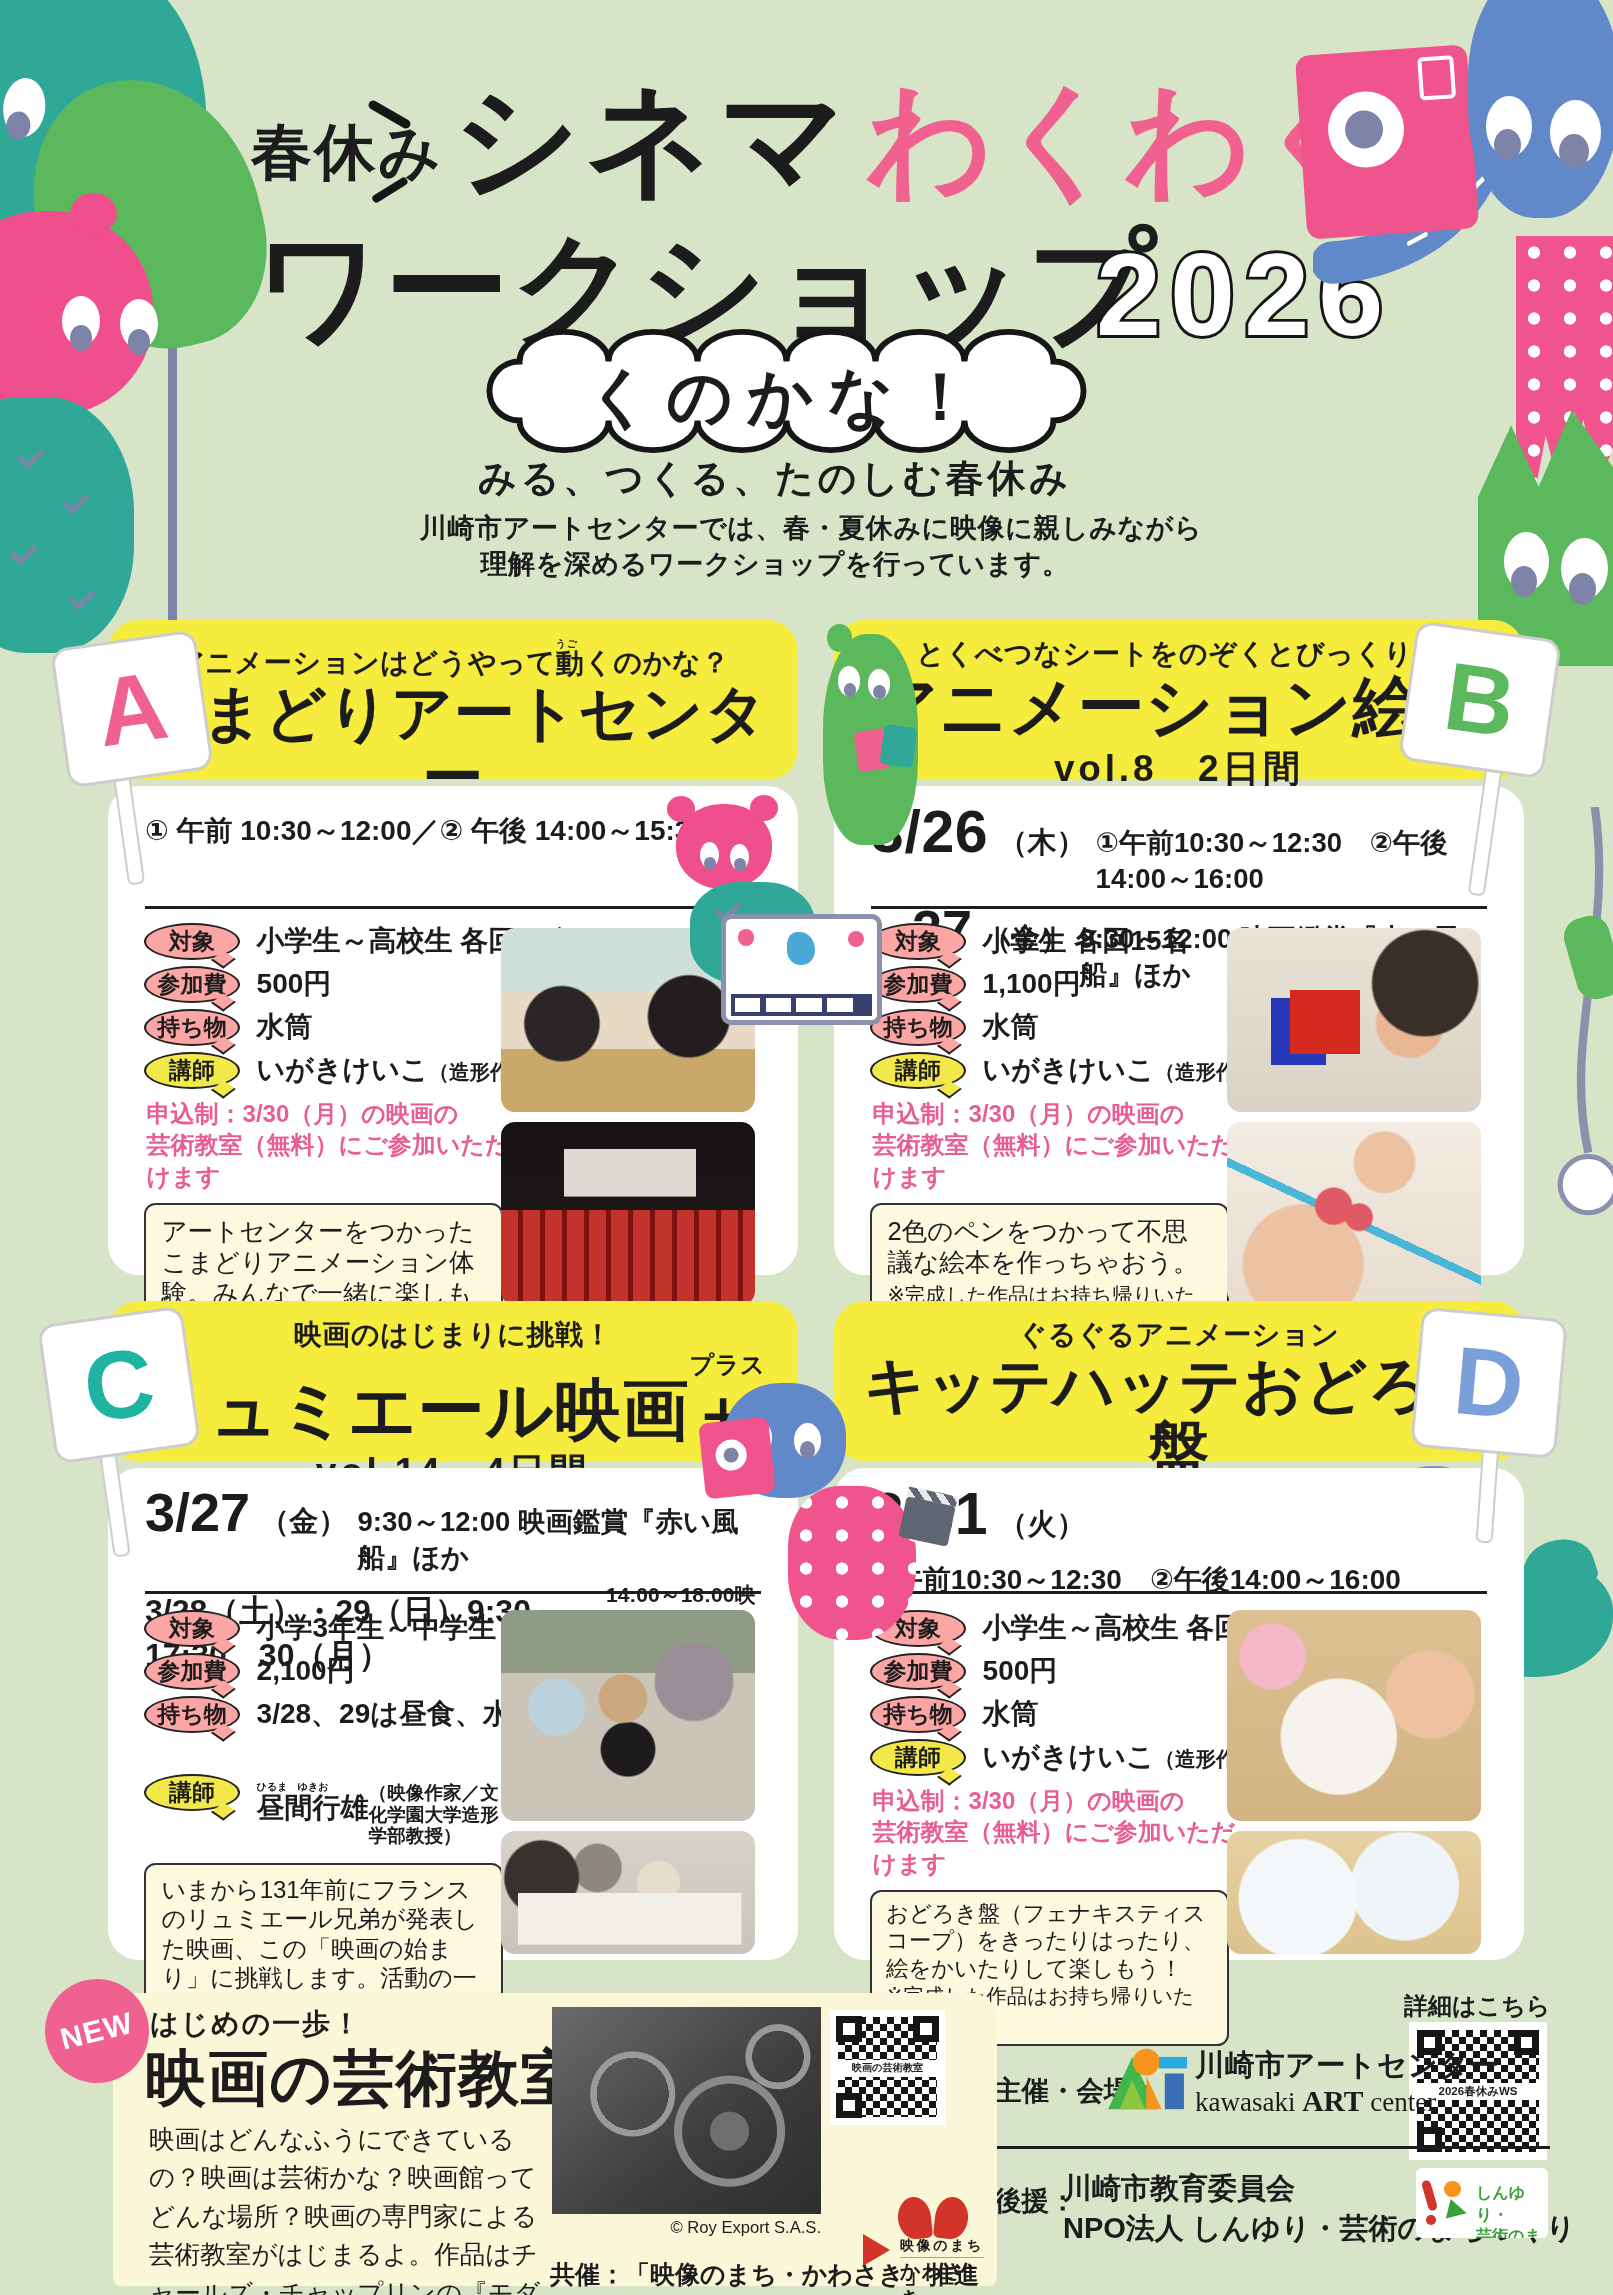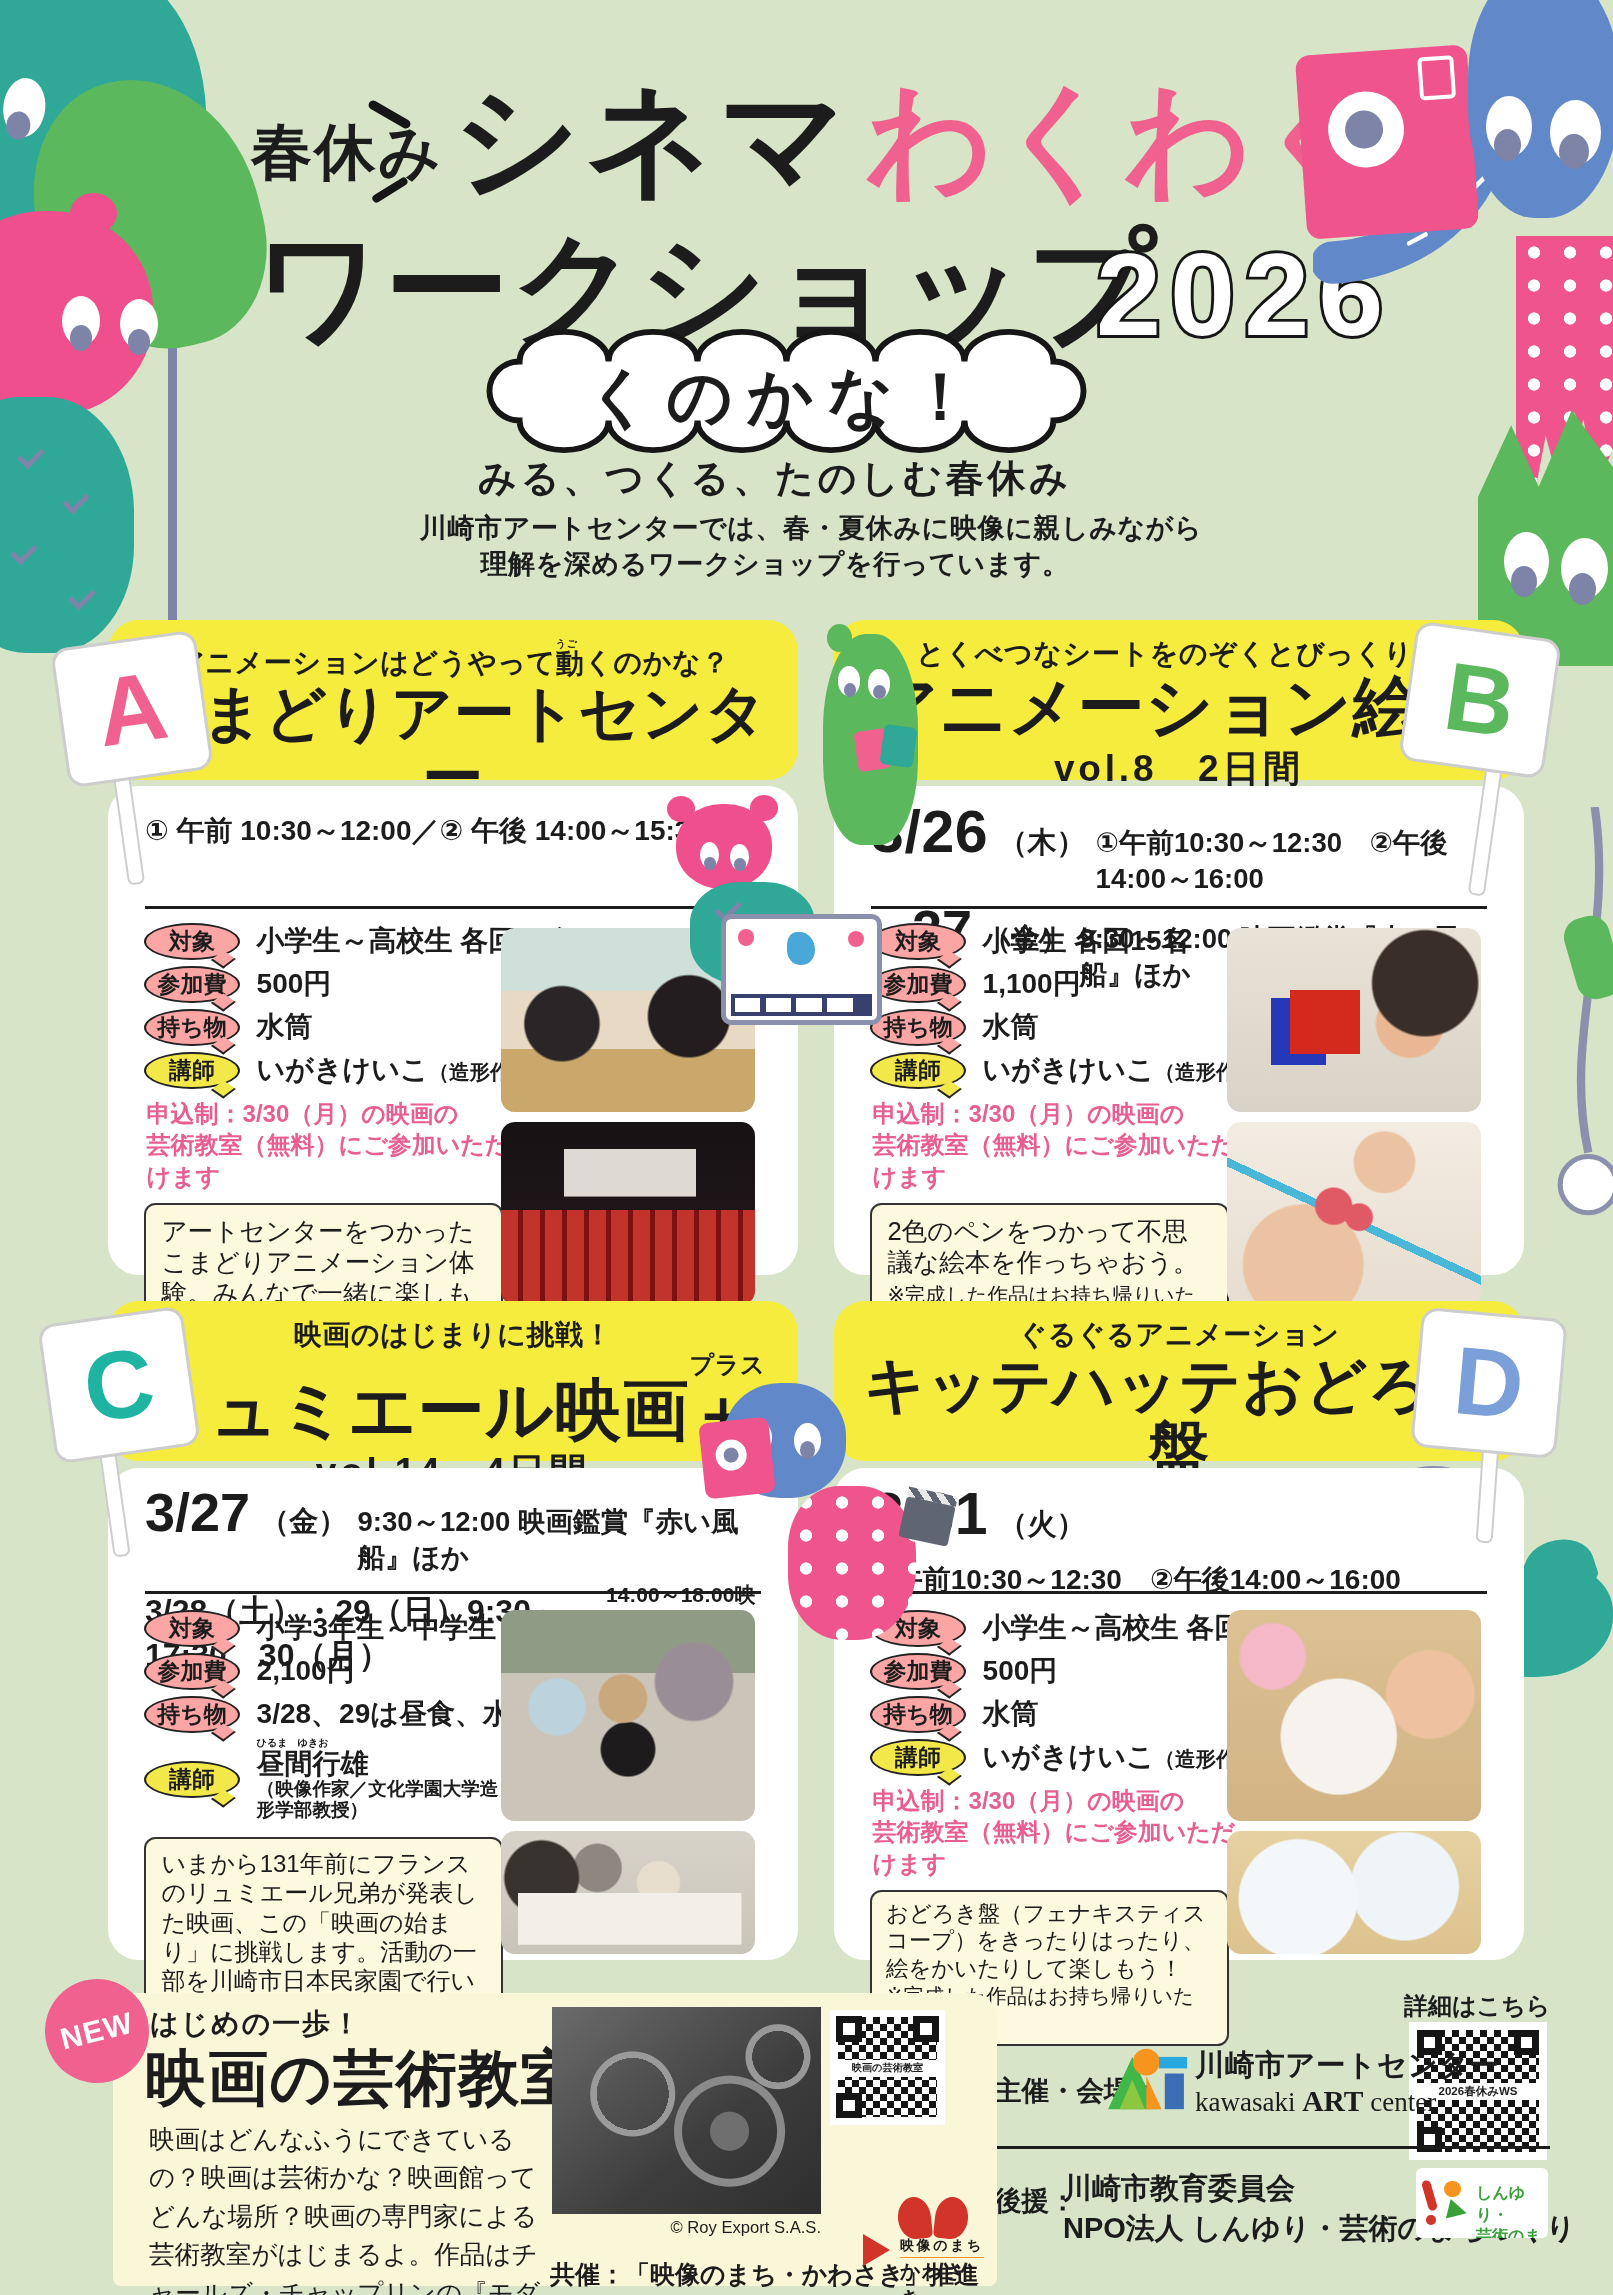--- a/index.html
+++ b/index.html
@@ -52,21 +52,21 @@
 
   .lcol{position:absolute;left:36px;width:371px;}
   .rowb{display:flex;align-items:center;gap:16.6px;margin-bottom:5.1px;}
   .bub{flex:0 0 auto;min-width:96px;height:37px;border:2.6px solid #222;border-radius:50%;background:#fca5a5;
     display:flex;align-items:center;justify-content:center;font-weight:bold;font-size:23px;position:relative;padding:0 6.4px;box-sizing:border-box;}
   .bub::after{content:"";position:absolute;right:7.7px;bottom:-9.6px;width:12.8px;height:12.8px;background:inherit;
     border-right:2.6px solid #222;border-bottom:2.6px solid #222;transform:rotate(35deg) skewX(-18deg);}
   .bub.kou{background:#f3e84a;}
   .val{font-weight:bold;font-size:28px;white-space:nowrap;}
   .val .note{font-size:20.5px;}
-  .tcol{display:flex;flex-direction:column;line-height:1.15;}
+  .tcol{display:flex;flex-direction:row;line-height:1.15;margin-top:44px;}
   .tnote{font-size:18.6px;font-weight:bold;}
   .notice{color:#e85d92;font-weight:bold;font-size:24px;line-height:1.3;margin:9px 0 0 2.6px;}
   .descbox{background:#fcf9df;border:2.6px solid #333;border-radius:11.5px;padding:10.2px 15.4px;
     font-size:25.6px;line-height:1.22;width:359px;box-sizing:border-box;margin-top:11.5px;}
   .descbox.small{font-size:24px;line-height:1.22;}
   .desc-note{font-size:20.5px;}
 
   .photos{position:absolute;left:393px;top:142px;width:254px;display:flex;flex-direction:column;gap:10.2px;z-index:3;}
   .ph{width:100%;border-radius:14px;}
 

